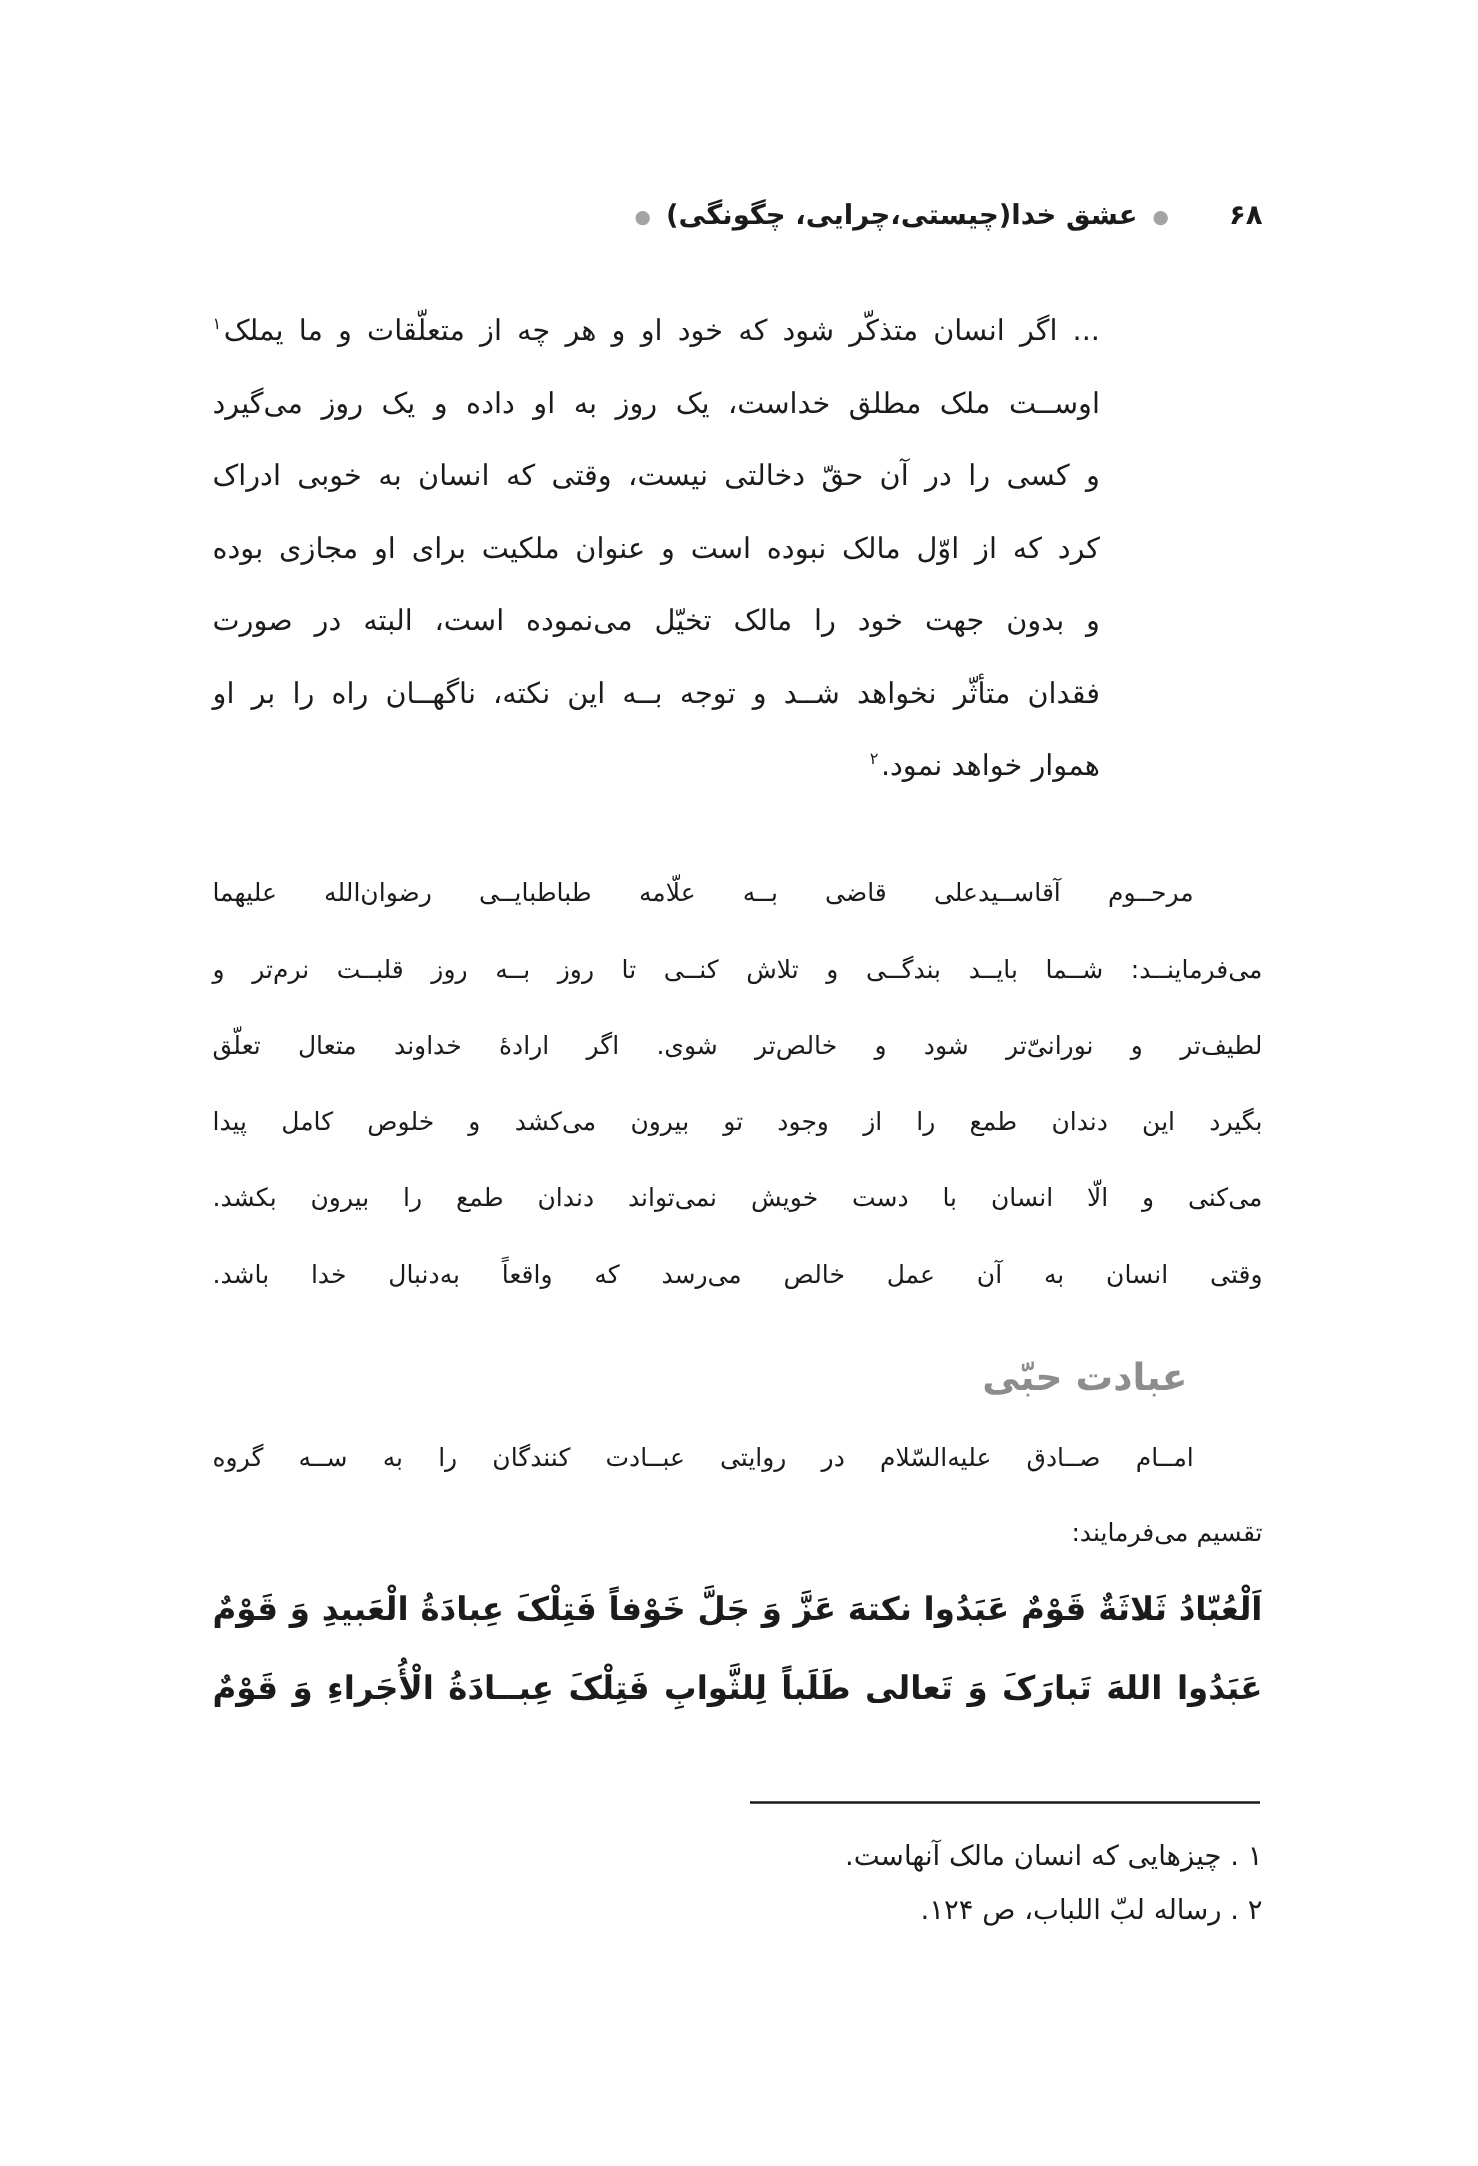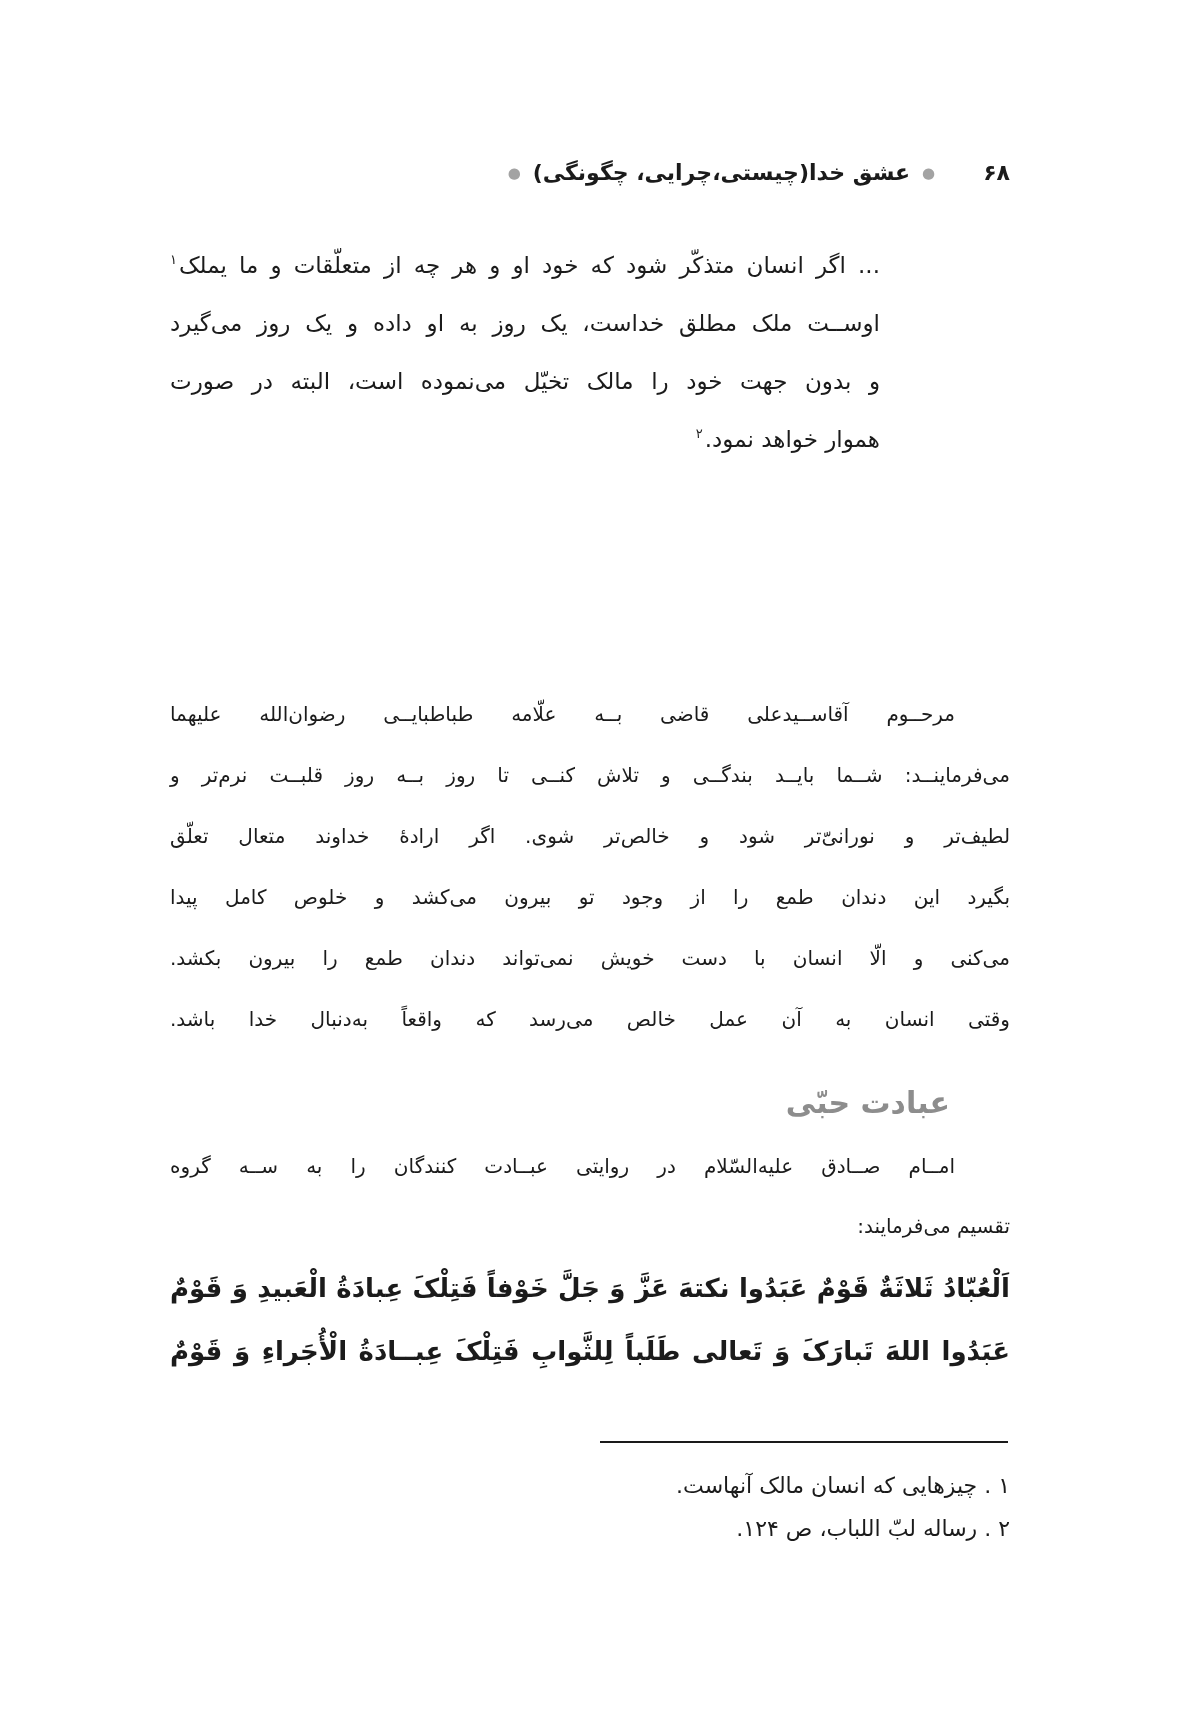--- a/index.html
+++ b/index.html
@@ -82,21 +82,24 @@
     <span class="page-num">۶۸</span>
     <span class="head-gap"></span>
     <span class="bullet">●</span>
     <span class="head-title">عشق خدا(چیستی،چرایی، چگونگی)</span>
     <span class="bullet">●</span>
   </div>
 
   <div class="tblock quote-block">
       <div class="line">... اگر انسان متذکّر شود که خود او و هر چه از متعلّقات و ما یملک<sup class="fn-mark">۱</sup></div>
       <div class="line">اوســت ملک مطلق خداست، یک روز به او داده و یک روز می‌گیرد</div>
+      <div class="line">و کسی را در آن حقّ دخالتی نیست، وقتی که انسان به خوبی ادراک</div>
+      <div class="line">کرد که از اوّل مالک نبوده است و عنوان ملکیت برای او مجازی بوده</div>
       <div class="line">و بدون جهت خود را مالک تخیّل می‌نموده است، البته در صورت</div>
+      <div class="line">فقدان متأثّر نخواهد شــد و توجه بــه این نکته، ناگهــان راه را بر او</div>
       <div class="line flush">هموار خواهد نمود.<sup class="fn-mark">۲</sup></div>
     </div>
 
   <div class="tblock para2-block">
       <div class="line indent">مرحــوم آقاســیدعلی قاضی بــه علّامه طباطبایــی رضوان‌الله علیهما</div>
       <div class="line">می‌فرماینــد: شــما بایــد بندگــی و تلاش کنــی تا روز بــه روز قلبــت نرم‌تر و</div>
       <div class="line">لطیف‌تر و نورانیّ‌تر شود و خالص‌تر شوی. اگر ارادهٔ خداوند متعال تعلّق</div>
       <div class="line">بگیرد این دندان طمع را از وجود تو بیرون می‌کشد و خلوص کامل پیدا</div>
       <div class="line">می‌کنی و الّا انسان با دست خویش نمی‌تواند دندان طمع را بیرون بکشد.</div>
       <div class="line">وقتی انسان به آن عمل خالص می‌رسد که واقعاً به‌دنبال خدا باشد.</div>

